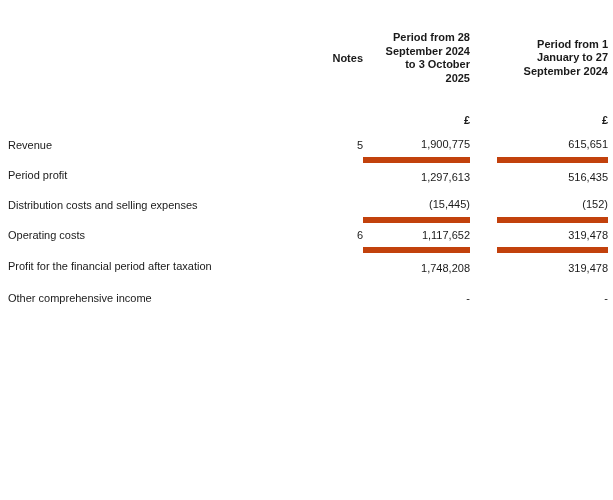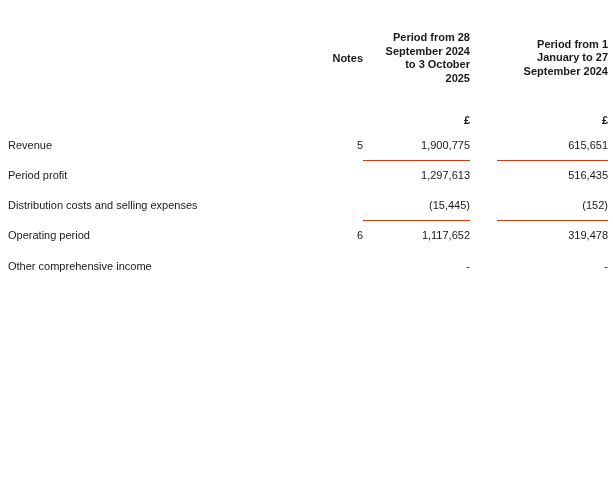--- a/index.html
+++ b/index.html
@@ -48,21 +48,21 @@
   
   tr.cur td { height: 24px; vertical-align: bottom; padding-bottom: 4px; }
   .b { font-weight: 700; }
 
   
   tbody tr { height: 30px; }
   tbody tr.tall { height: 32px; }
   tbody tr.gap { height: 18px; }
   tr.bold td.lbl { font-weight: 400; }
 
-  tr.line-above td.amt { border-top: 1px solid #c2410c; }
+  tr.line-above td.amt { border-top: 6px solid #c2410c; }
   tr.total td.amt { border-bottom: 3px solid #808080; }
 </style>
 </head>
 <body>
 
 <div class="page">
   <table class="statement">
     <colgroup>
       <col class="c-label">
         <col class="c-note">
@@ -107,23 +107,30 @@
         <td class="amt">516,435</td>
       </tr>
       <tr>
         <td class="lbl">Distribution costs and selling expenses</td>
         <td class="note"></td>
         <td class="amt">(15,445)</td>
         <td></td>
         <td class="amt">(152)</td>
       </tr>
       <tr class="bold line-above">
-        <td class="lbl">Operating period</td>
+        <td class="lbl">Operating costs</td>
         <td class="note">6</td>
         <td class="amt">1,117,652</td>
+        <td></td>
+        <td class="amt">319,478</td>
+      </tr>
+      <tr class="bold line-above tall">
+        <td class="lbl">Profit for the financial period after taxation</td>
+        <td class="note"></td>
+        <td class="amt">1,748,208</td>
         <td></td>
         <td class="amt">319,478</td>
       </tr>
       <tr class="bold tall">
         <td class="lbl">Other comprehensive income</td>
         <td class="note"></td>
         <td class="amt">-</td>
         <td></td>
         <td class="amt">-</td>
       </tr>

